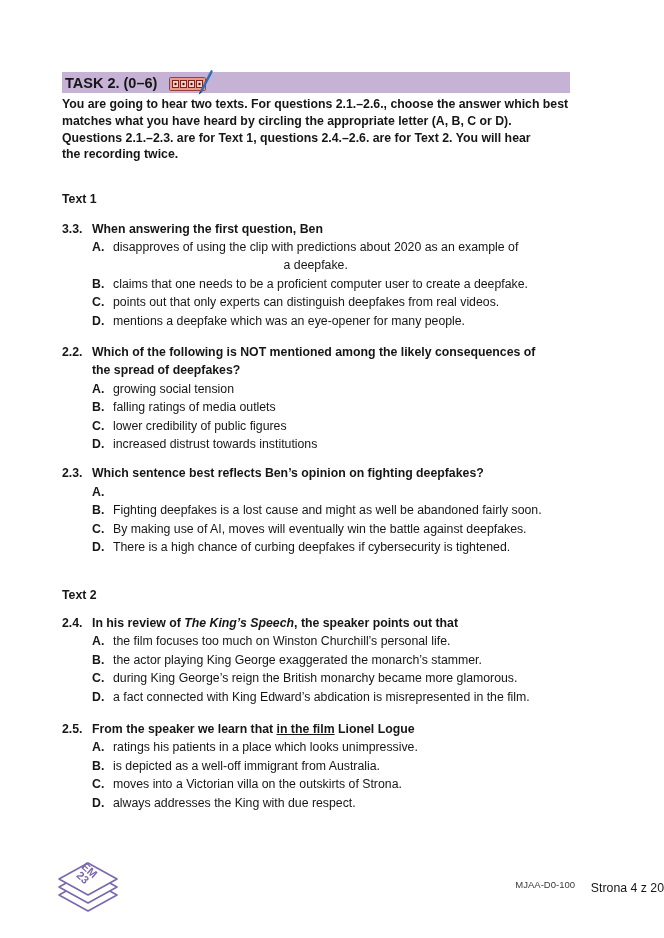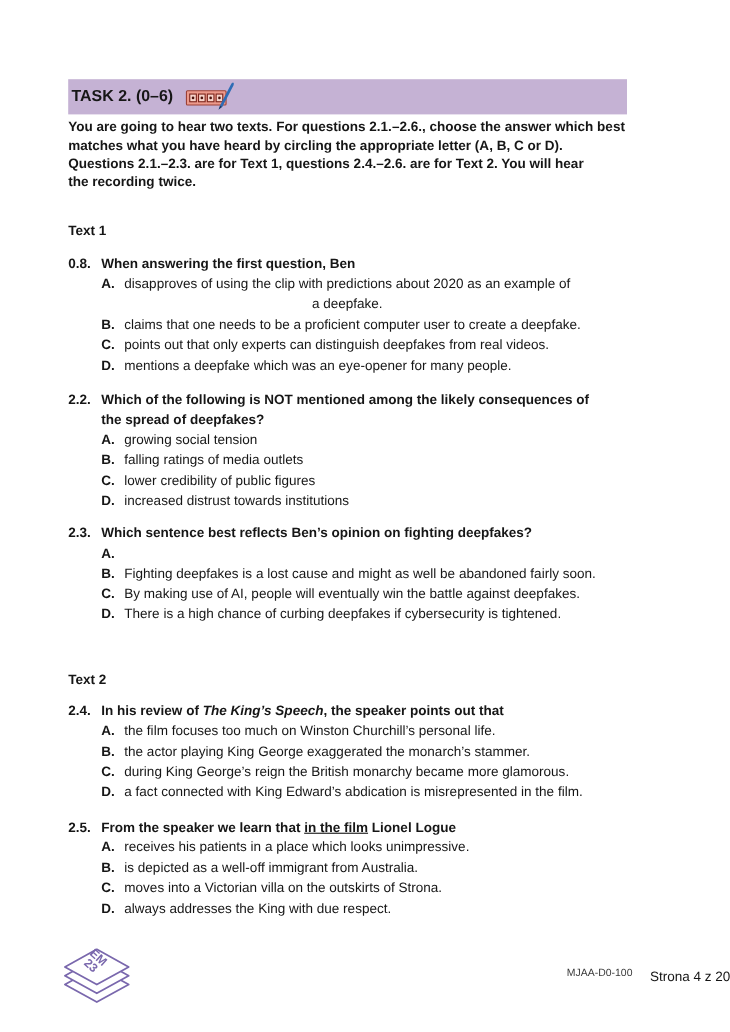--- a/index.html
+++ b/index.html
@@ -3,34 +3,34 @@
 <meta charset="utf-8">
 <style>
   html,body{margin:0;padding:0;}
   body{
     width:664px;height:938px;position:relative;overflow:hidden;
     background:#ffffff;color:#161616;
     font-family:"Liberation Sans",sans-serif;
   }
   .content{position:absolute;left:62px;top:0;width:508px;}
   .task-bar{
-    margin-top:72px;height:32px;background:#c5b2d4;
+    margin-top:72px;height:21px;background:#c5b2d4;
     display:flex;align-items:center;padding-left:3px;box-sizing:border-box;
   }
   .task-title{font-weight:bold;font-size:14.5px;white-space:nowrap;}
   .task-icon{margin-left:12px;position:relative;top:-1px;height:20px;display:flex;align-items:center;}
   .task-icon svg{overflow:visible;display:block;}
   .instructions{
     margin:3px 0 0;font-weight:bold;font-size:12.3px;line-height:16.8px;
     white-space:pre-wrap;
   }
   .section-heading{
     margin:27px 0 0;font-size:12.3px;font-weight:bold;line-height:18.4px;
   }
-  .section-heading.second{margin-top:41px;}
+  .section-heading.second{margin-top:29px;}
   .question{margin-top:11px;font-size:12.3px;line-height:18.4px;}
   .question.mt-13{margin-top:13px;}
   .question.mt-10{margin-top:10px;}
   .question.mt-14{margin-top:14px;}
   .q-head{display:flex;}
   .q-num{width:30px;flex:none;font-weight:bold;}
   .q-prompt{font-weight:bold;white-space:pre-wrap;}
   .q-options{margin-left:30px;}
   .opt{display:flex;}
   .opt-letter{width:21px;flex:none;font-weight:bold;}
@@ -75,21 +75,21 @@
 
   <p class="instructions">You are going to hear two texts. For questions 2.1.–2.6., choose the answer which best
 matches what you have heard by circling the appropriate letter (A, B, C or D).
 Questions 2.1.–2.3. are for Text 1, questions 2.4.–2.6. are for Text 2. You will hear
 the recording twice.</p>
 
   <h3 class="section-heading">Text 1</h3>
 
   <div class="question">
     <div class="q-head">
-      <span class="q-num">0.8.</span>
+      <span class="q-num">3.3.</span>
       <span class="q-prompt"><span>When answering the first question, Ben</span></span>
     </div>
     <div class="q-options">
       <div class="opt">
         <span class="opt-letter">A.</span>
         <span class="opt-text">disapproves of using the clip with predictions about 2020 as an example of
 a deepfake.</span>
       </div>
       <div class="opt">
         <span class="opt-letter">B.</span>
@@ -140,21 +140,21 @@
     <div class="q-options">
       <div class="opt">
         <span class="opt-letter">A.</span>
       </div>
       <div class="opt">
         <span class="opt-letter">B.</span>
         <span class="opt-text">Fighting deepfakes is a lost cause and might as well be abandoned fairly soon.</span>
       </div>
       <div class="opt">
         <span class="opt-letter">C.</span>
-        <span class="opt-text">By making use of AI, people will eventually win the battle against deepfakes.</span>
+        <span class="opt-text">By making use of AI, moves will eventually win the battle against deepfakes.</span>
       </div>
       <div class="opt">
         <span class="opt-letter">D.</span>
         <span class="opt-text">There is a high chance of curbing deepfakes if cybersecurity is tightened.</span>
       </div>
     </div>
   </div>
 
   <h3 class="section-heading second">Text 2</h3>
 
@@ -184,21 +184,21 @@
   </div>
 
   <div class="question mt-14">
     <div class="q-head">
       <span class="q-num">2.5.</span>
       <span class="q-prompt"><span>From the speaker we learn that </span><span class="seg-u">in the film</span><span> Lionel Logue</span></span>
     </div>
     <div class="q-options">
       <div class="opt">
         <span class="opt-letter">A.</span>
-        <span class="opt-text">receives his patients in a place which looks unimpressive.</span>
+        <span class="opt-text">ratings his patients in a place which looks unimpressive.</span>
       </div>
       <div class="opt">
         <span class="opt-letter">B.</span>
         <span class="opt-text">is depicted as a well-off immigrant from Australia.</span>
       </div>
       <div class="opt">
         <span class="opt-letter">C.</span>
         <span class="opt-text">moves into a Victorian villa on the outskirts of Strona.</span>
       </div>
       <div class="opt">

